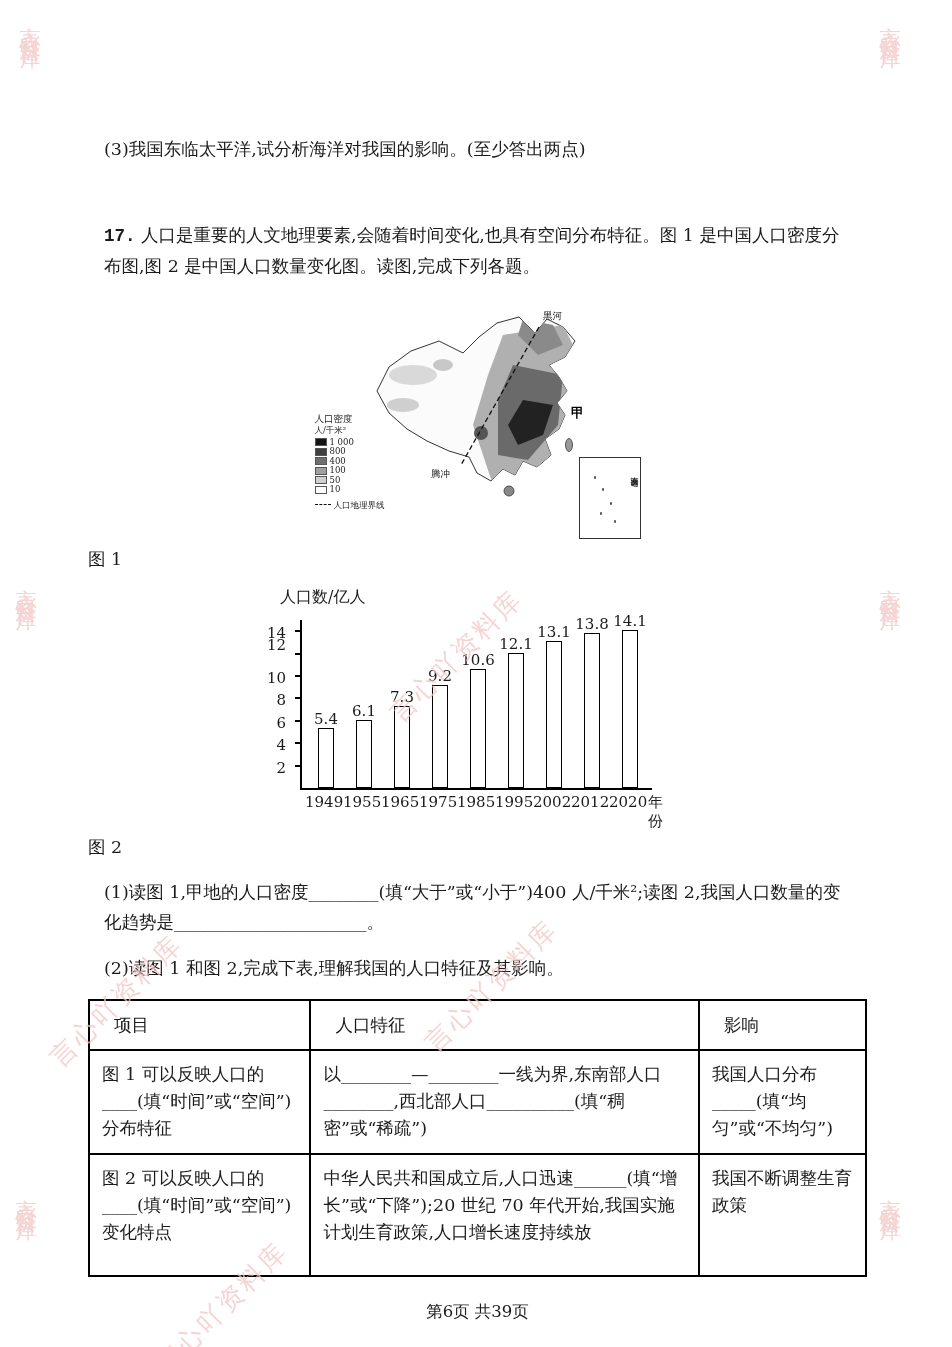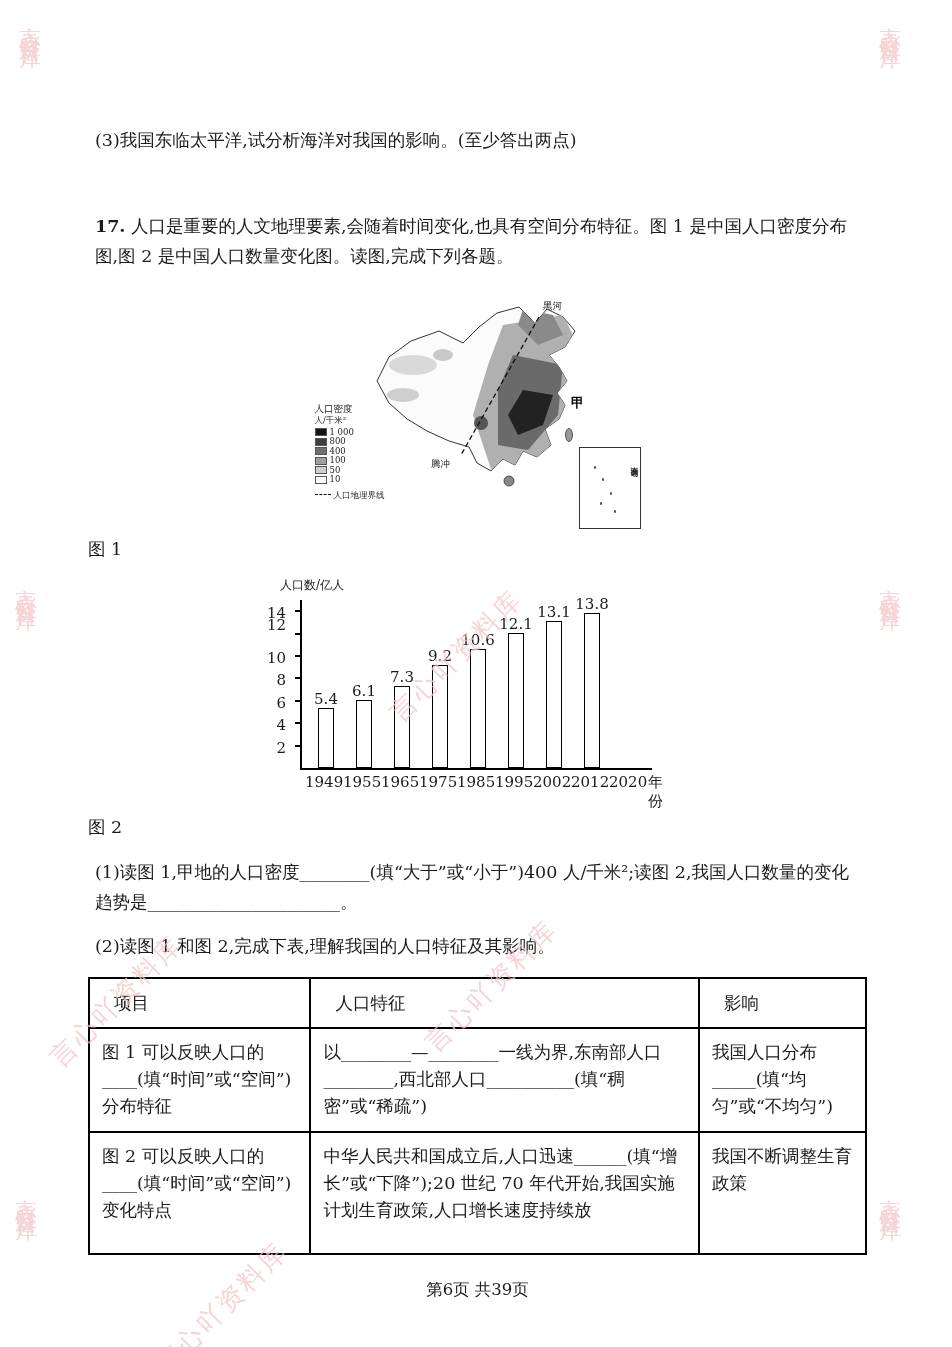--- a/index.html
+++ b/index.html
@@ -1,21 +1,21 @@
 <!DOCTYPE html>
 <html><head>
 <meta charset="utf-8">
 <style>
   html,body{margin:0;padding:0;background:#e8e8e8;}
   .page{width:952px;height:1347px;position:relative;overflow:hidden;background:#ffffff;
         color:#1b1b1b;font-family:"DejaVu Serif","Liberation Serif",serif;margin:0 auto;}
   .content{position:relative;z-index:1;padding:118px 85px 0 88px;box-sizing:border-box;}
-  .para{margin:7px;font-size:17.5px;line-height:30px;overflow-wrap:anywhere;}
+  .para{margin:16px;font-size:17.5px;line-height:30px;overflow-wrap:anywhere;}
   .q17{margin-top:56px;}
-  .q-num{font-weight:bold;}
+  .q-num{font-weight:bold;font-family:Liberation Mono, monospace;}
   .q1{margin-top:18px;}
   .q2{margin-top:14px;}
 
   
   .wm{position:absolute;z-index:2;pointer-events:none;opacity:.75;
       font-family:"DejaVu Sans","Liberation Sans",sans-serif;}
   .wm-v{writing-mode:vertical-rl;font-size:21px;letter-spacing:4px;}
   .wm-d{font-size:26px;letter-spacing:3px;transform:rotate(-45deg);transform-origin:left center;white-space:nowrap;}
 
   
@@ -29,21 +29,21 @@
   .lg-label{font-size:8.5px;}
   .lg-boundary{margin-top:5px;display:flex;align-items:center;font-size:8.5px;}
   .dash-sample{width:16px;border-top:1.5px dashed #111;margin-right:3px;display:inline-block;}
   .inset{position:absolute;right:2px;bottom:4px;width:60px;height:80px;border:1.2px solid #333;background:#fff;z-index:1;}
   .inset-dot{position:absolute;width:2.5px;height:2.5px;background:#555;border-radius:50%;}
   .inset-label{position:absolute;right:1px;top:12px;writing-mode:vertical-rl;font-size:8px;letter-spacing:1px;}
   .fig-caption{font-size:17.5px;margin-top:4px;}
 
   
   .chart-wrap{margin-top:16px;margin-left:168px;width:420px;}
-  .ylabel{font-size:12px;margin:0 0 6px 24px;}
+  .ylabel{font-size:16px;margin:0 0 12px 24px;}
   .chart-body{position:relative;margin-left:44px;width:352px;}
   .plot{display:flex;align-items:flex-end;height:168px;border-left:2px solid #000;border-bottom:2px solid #000;
         position:relative;padding-left:5px;box-sizing:content-box;}
   .bar-col{width:38px;display:flex;justify-content:center;align-items:flex-end;flex-shrink:0;}
   .bar{position:relative;width:16px;border:1.3px solid #000;background:#fff;box-sizing:border-box;}
   .bar-val{position:absolute;bottom:100%;left:50%;transform:translateX(-50%);margin-bottom:1px;
            font-size:15px;white-space:nowrap;}
   .yticks{position:absolute;left:-44px;top:0;bottom:0;width:38px;}
   .ytick{position:absolute;right:8px;font-size:15px;}
   .ymark{position:absolute;left:-7px;width:6px;height:2px;background:#000;}
@@ -199,20 +199,25 @@
               </div>
             </div>
             <div class="bar-col">
               <div class="bar" style="height: 146.7px;">
                 <div class="bar-val">13.1</div>
               </div>
             </div>
             <div class="bar-col">
               <div class="bar" style="height: 154.6px;">
                 <div class="bar-val">13.8</div>
+              </div>
+            </div>
+            <div class="bar-col">
+              <div class="bar" style="height: 157.9px;">
+                <div class="bar-val">14.1</div>
               </div>
             </div>
             <div class="ymark" style="bottom: 21.4px;"></div>
             <div class="ymark" style="bottom: 43.8px;"></div>
             <div class="ymark" style="bottom: 66.2px;"></div>
             <div class="ymark" style="bottom: 88.6px;"></div>
             <div class="ymark" style="bottom: 111px;"></div>
             <div class="ymark" style="bottom: 133.4px;"></div>
             <div class="ymark" style="bottom: 155.8px;"></div>
           </div>

